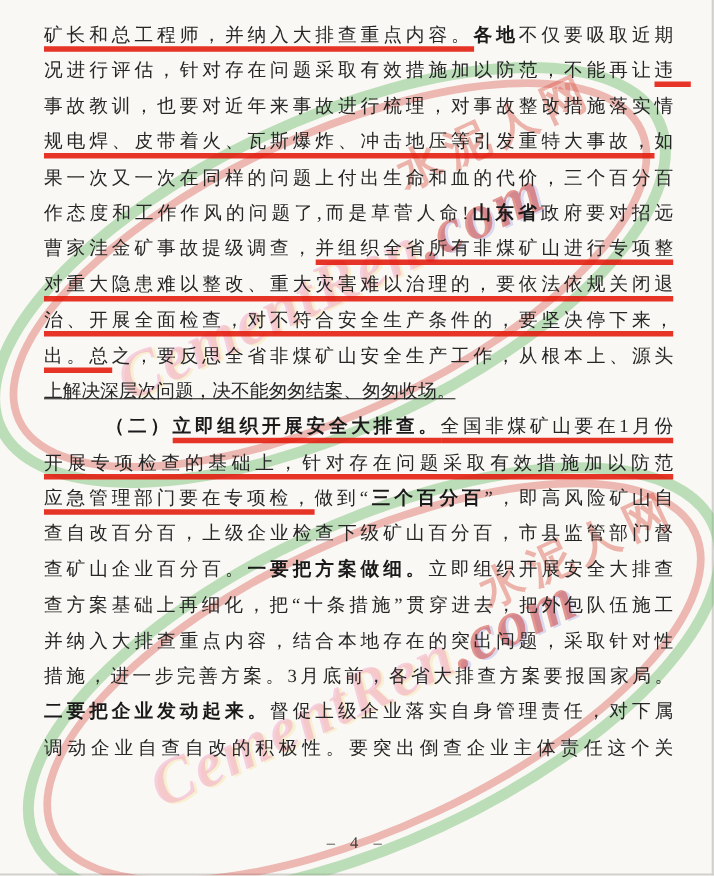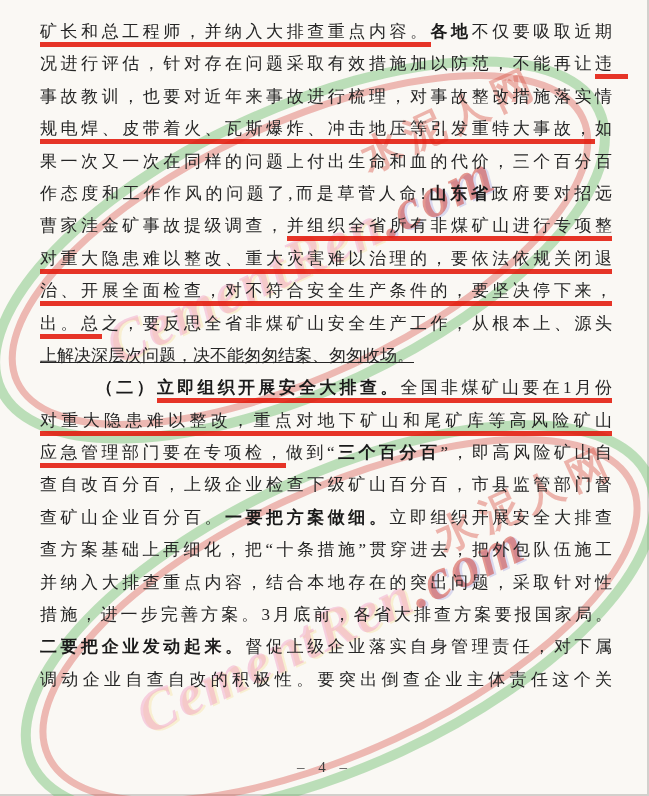--- a/index.html
+++ b/index.html
@@ -88,21 +88,21 @@
       <div class="line"><span>事故教训，也要对近年来事故进行梳理，对事故整改措施落实情</span></div>
       <div class="line"><span class="u">规电焊、皮带着火、瓦斯爆炸、冲击地压等引发重特大事故，</span><span>如</span></div>
       <div class="line"><span>果一次又一次在同样的问题上付出生命和血的代价，三个百分百</span></div>
       <div class="line"><span>作态度和工作作风的问题了,而是草菅人命!</span><span class="b">山东省</span><span>政府要对招远</span></div>
       <div class="line"><span>曹家洼金矿事故提级调查，</span><span class="u">并组织全省所有非煤矿山进行专项整</span></div>
       <div class="line"><span class="u">对重大隐患难以整改、重大灾害难以治理的，要依法依规关闭退</span></div>
       <div class="line"><span class="u">治、开展全面检查，对不符合安全生产条件的，要坚决停下来，</span></div>
       <div class="line"><span class="u">出。总</span><span>之，要反思全省非煤矿山安全生产工作，从根本上、源头</span></div>
       <div class="line nojust"><span>上解决深层次问题，决不能匆匆结案、匆匆收场。</span></div>
       <div class="line indent"><span class="b">（二）</span><span class="b u">立即组织开展安全大排查。</span><span class="u">全国非煤矿山要在1月份</span></div>
-      <div class="line"><span class="u">对重大隐患难以整改，重点对地下矿山和尾矿库等高风险矿山</span></div>
+      <div class="line"><span class="u">开展专项检查的基础上，针对存在问题采取有效措施加以防范</span></div>
       <div class="line"><span class="u">应急管理部门要在专项检，</span><span>做到“</span><span class="b">三个百分百</span><span>”，即高风险矿山自</span></div>
       <div class="line"><span>查自改百分百，上级企业检查下级矿山百分百，市县监管部门督</span></div>
       <div class="line"><span>查矿山企业百分百。</span><span class="b">一要把方案做细。</span><span>立即组织开展安全大排查</span></div>
       <div class="line"><span>查方案基础上再细化，把“十条措施”贯穿进去，把外包队伍施工</span></div>
       <div class="line"><span>并纳入大排查重点内容，结合本地存在的突出问题，采取针对性</span></div>
       <div class="line"><span>措施，进一步完善方案。3月底前，各省大排查方案要报国家局。</span></div>
       <div class="line"><span class="b">二要把企业发动起来。</span><span>督促上级企业落实自身管理责任，对下属</span></div>
       <div class="line"><span>调动企业自查自改的积极性。要突出倒查企业主体责任这个关</span></div>
     </div>
 

